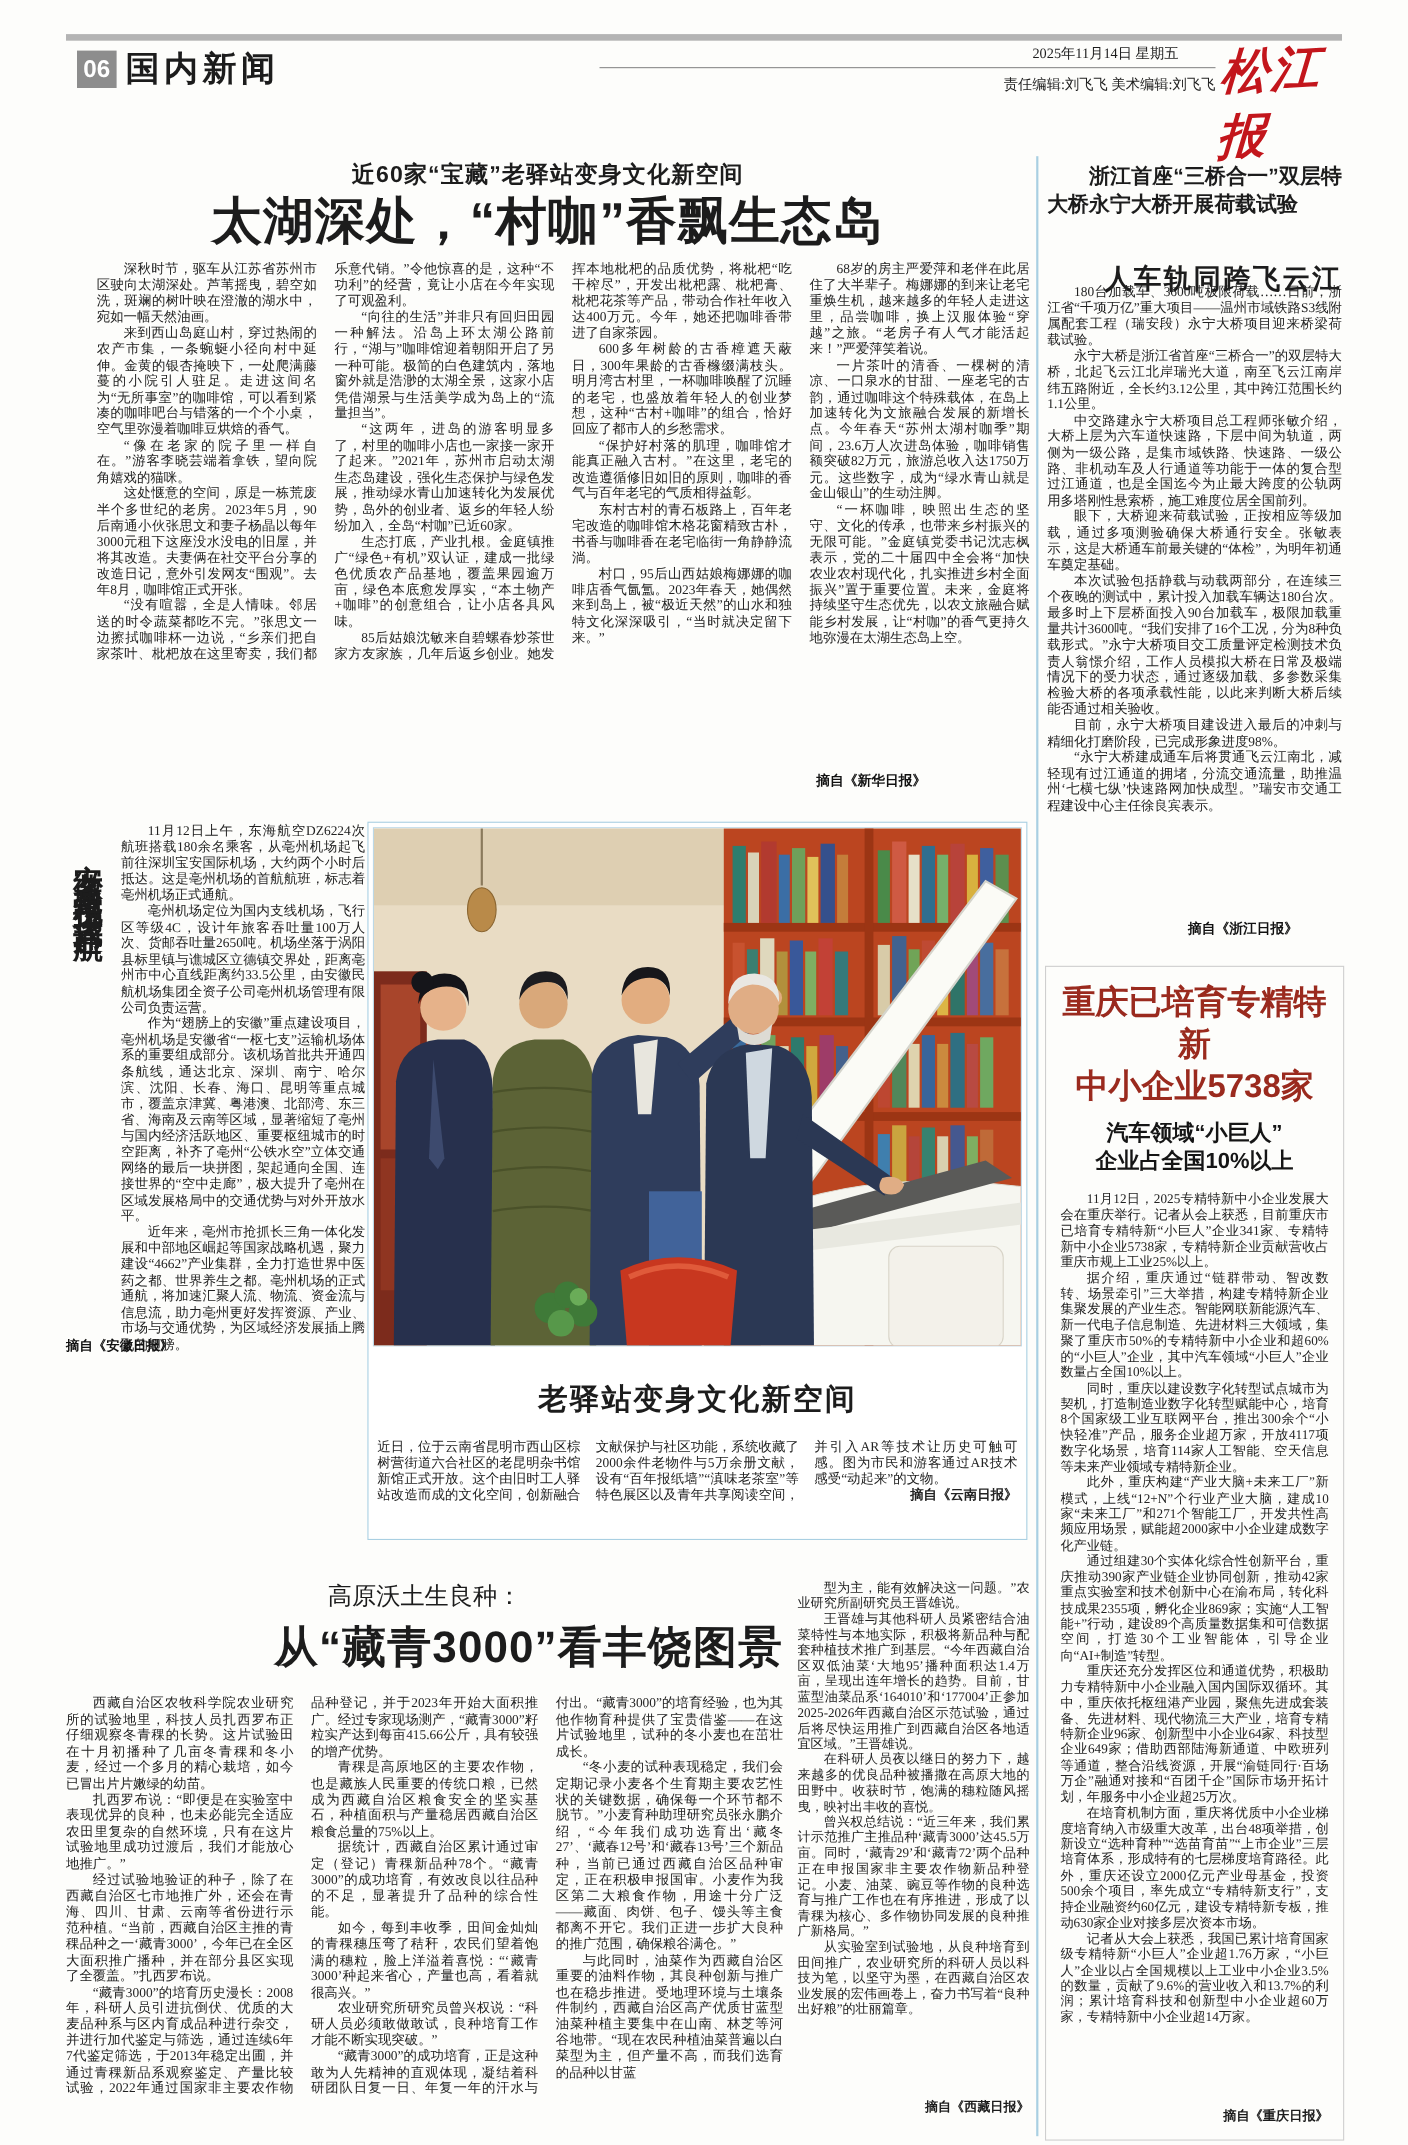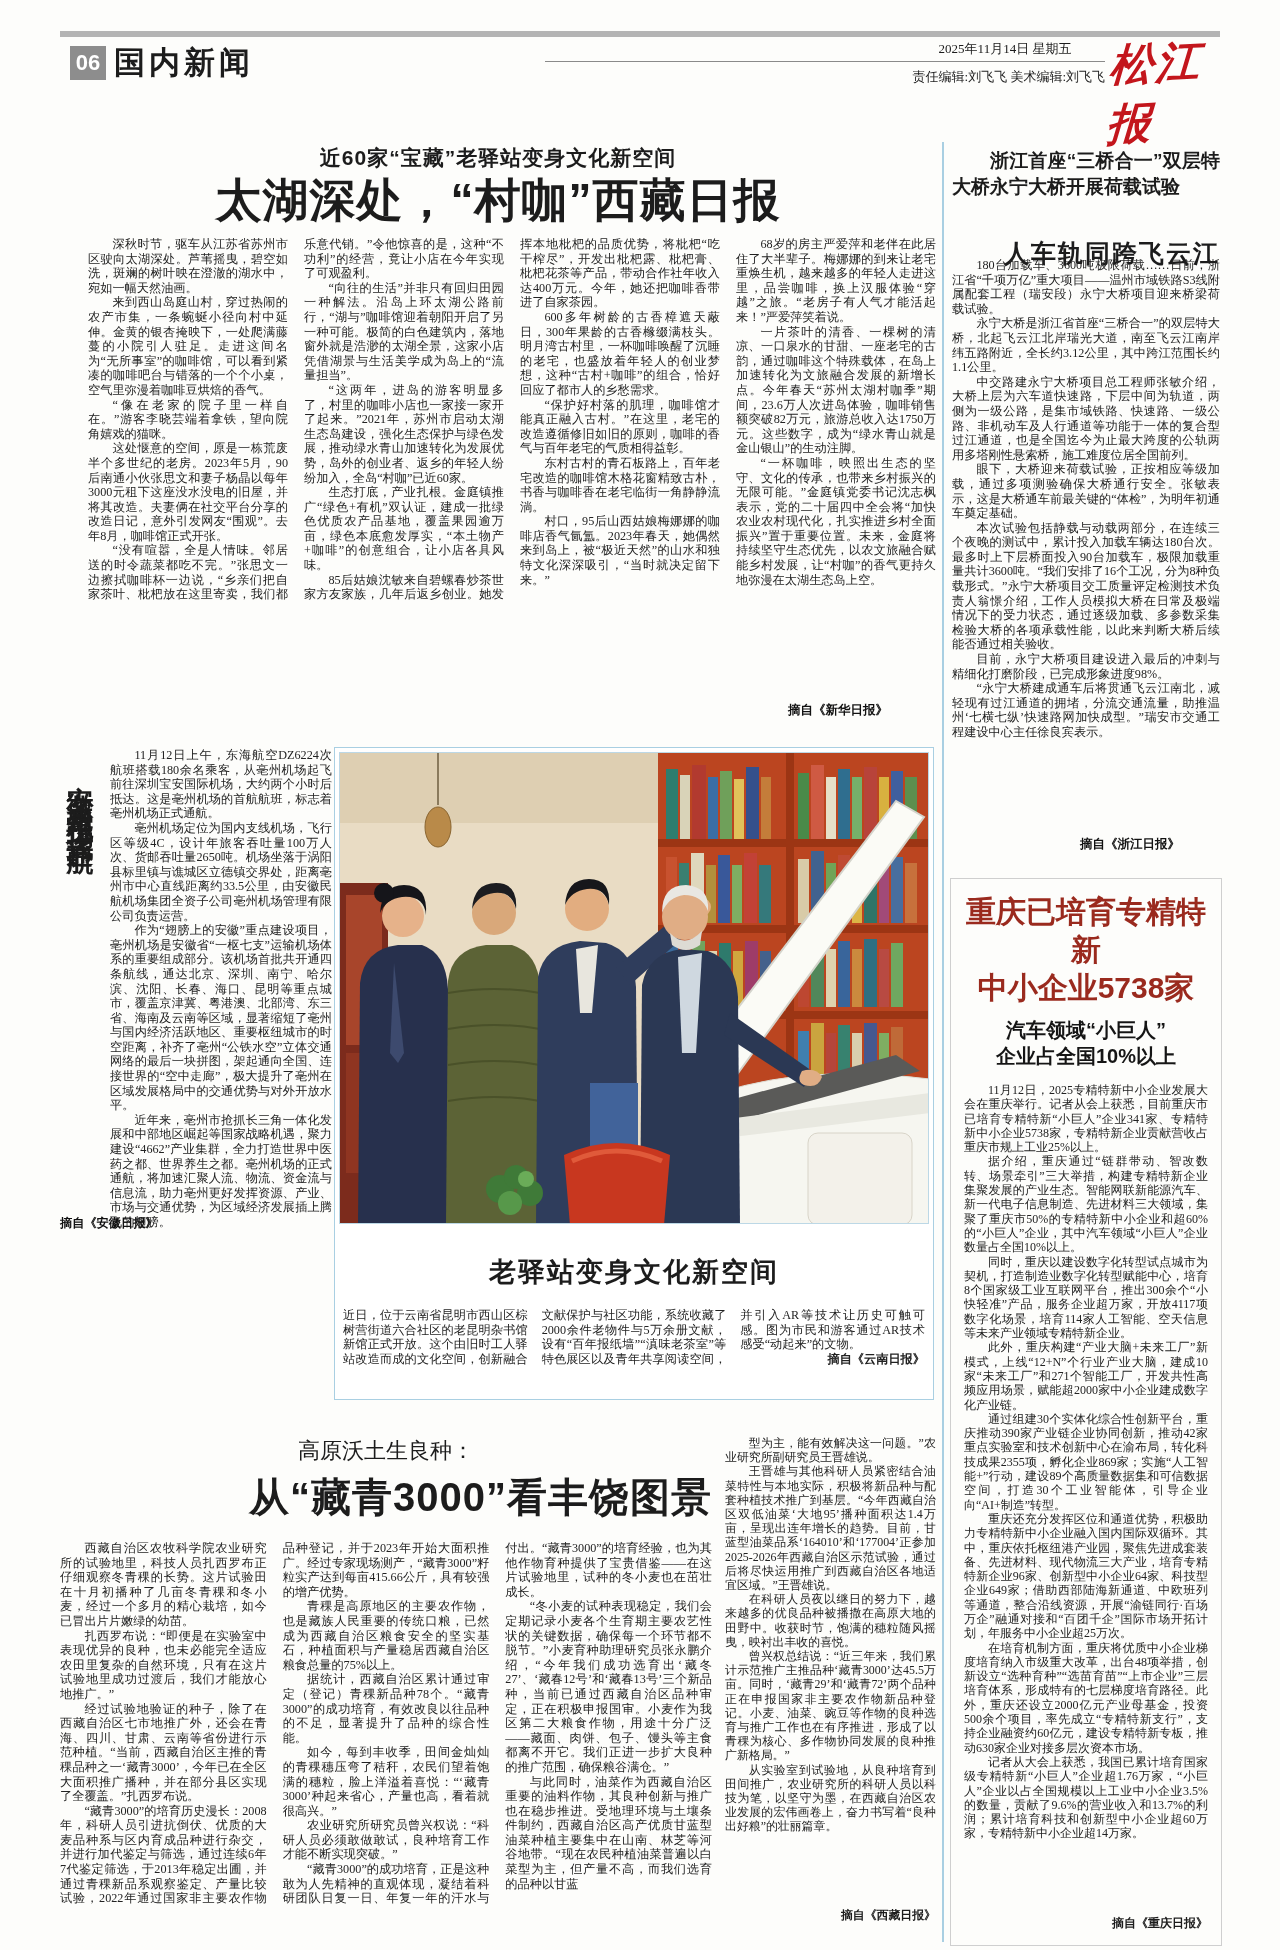--- a/index.html
+++ b/index.html
@@ -19,21 +19,21 @@
   .head-rule{left:545px;top:61px;width:560px;height:1px;background:#8a8a8a;}
   .editors{left:680px;top:68px;width:425px;font-size:13px;text-align:right;}
   .paper-logo{left:1108px;top:34px;width:112px;font-size:44px;font-weight:bold;font-style:italic;
               color:#c3161c;transform:rotate(-3deg) skewX(-6deg);letter-spacing:2px;}
   
   .vdivider{left:942px;top:142px;width:2px;height:1800px;background:#a9cfe2;}
   
   .t-kicker{left:60px;top:144px;width:876px;font-size:21px;font-weight:bold;text-align:center;letter-spacing:1px;}
   .t-headline{left:60px;top:170px;width:876px;font-size:46px;font-weight:bold;text-align:center;letter-spacing:1px;}
   .t-body{left:88px;top:237px;width:848px;height:487px;column-count:4;column-gap:16px;}
-  .t-source{left:742px;top:702px;width:192px;text-align:center;font-size:12.5px;}
+  .t-source{left:742px;top:702px;width:192px;text-align:left;font-size:12.5px;}
   
   .a-block{left:60px;top:748px;width:272px;height:660px;}
   .a-vhead{float:left;writing-mode:vertical-rl;font-size:27px;font-weight:bold;letter-spacing:6px;
            height:312px;margin:16px 12px 6px 2px;font-family:"Liberation Sans",sans-serif;}
   
   .photo-box{left:334px;top:747px;width:600px;height:653px;border:1px solid #a9cfe2;
              box-sizing:border-box;padding:4px;background:#fff;}
   .photo-frame{width:590px;height:472px;overflow:hidden;border:1px solid #bcd8e6;box-sizing:border-box;}
   .cap-title{margin-top:30px;font-size:27px;font-weight:bold;text-align:center;letter-spacing:2px;}
   .cap-text{margin:18px 4px 0 4px;height:82px;column-count:3;column-gap:14px;}
@@ -70,21 +70,21 @@
   <div class="abs pageno sans">06</div>
   <div class="abs section-title sans">国内新闻</div>
   <div class="abs date-line">2025年11月14日  星期五</div>
   <div class="abs head-rule"></div>
   <div class="abs editors">责任编辑:刘飞飞  美术编辑:刘飞飞</div>
   <div class="abs paper-logo">松江报</div>
 
   <div class="abs vdivider"></div>
 
   <div class="abs t-kicker sans">近60家“宝藏”老驿站变身文化新空间</div>
-  <div class="abs t-headline sans">太湖深处，“村咖”西藏日报</div>
+  <div class="abs t-headline sans">太湖深处，“村咖”香飘生态岛</div>
   <div class="abs t-body body-text">
       <p>深秋时节，驱车从江苏省苏州市区驶向太湖深处。芦苇摇曳，碧空如洗，斑斓的树叶映在澄澈的湖水中，宛如一幅天然油画。</p>
       <p>来到西山岛庭山村，穿过热闹的农产市集，一条蜿蜒小径向村中延伸。金黄的银杏掩映下，一处爬满藤蔓的小院引人驻足。走进这间名为“无所事室”的咖啡馆，可以看到紧凑的咖啡吧台与错落的一个个小桌，空气里弥漫着咖啡豆烘焙的香气。</p>
       <p>“像在老家的院子里一样自在。”游客李晓芸端着拿铁，望向院角嬉戏的猫咪。</p>
       <p>这处惬意的空间，原是一栋荒废半个多世纪的老房。2023年5月，90后南通小伙张思文和妻子杨晶以每年3000元租下这座没水没电的旧屋，并将其改造。夫妻俩在社交平台分享的改造日记，意外引发网友“围观”。去年8月，咖啡馆正式开张。</p>
       <p>“没有喧嚣，全是人情味。邻居送的时令蔬菜都吃不完。”张思文一边擦拭咖啡杯一边说，“乡亲们把自家茶叶、枇杷放在这里寄卖，我们都乐意代销。”令他惊喜的是，这种“不功利”的经营，竟让小店在今年实现了可观盈利。</p>
       <p>“向往的生活”并非只有回归田园一种解法。沿岛上环太湖公路前行，“湖与”咖啡馆迎着朝阳开启了另一种可能。极简的白色建筑内，落地窗外就是浩渺的太湖全景，这家小店凭借湖景与生活美学成为岛上的“流量担当”。</p>
       <p>“这两年，进岛的游客明显多了，村里的咖啡小店也一家接一家开了起来。”2021年，苏州市启动太湖生态岛建设，强化生态保护与绿色发展，推动绿水青山加速转化为发展优势，岛外的创业者、返乡的年轻人纷纷加入，全岛“村咖”已近60家。</p>
       <p>生态打底，产业扎根。金庭镇推广“绿色+有机”双认证，建成一批绿色优质农产品基地，覆盖果园逾万亩，绿色本底愈发厚实，“本土物产+咖啡”的创意组合，让小店各具风味。</p>
       <p>85后姑娘沈敏来自碧螺春炒茶世家方友家族，几年后返乡创业。她发挥本地枇杷的品质优势，将枇杷“吃干榨尽”，开发出枇杷露、枇杷膏、枇杷花茶等产品，带动合作社年收入达400万元。今年，她还把咖啡香带进了自家茶园。</p>

